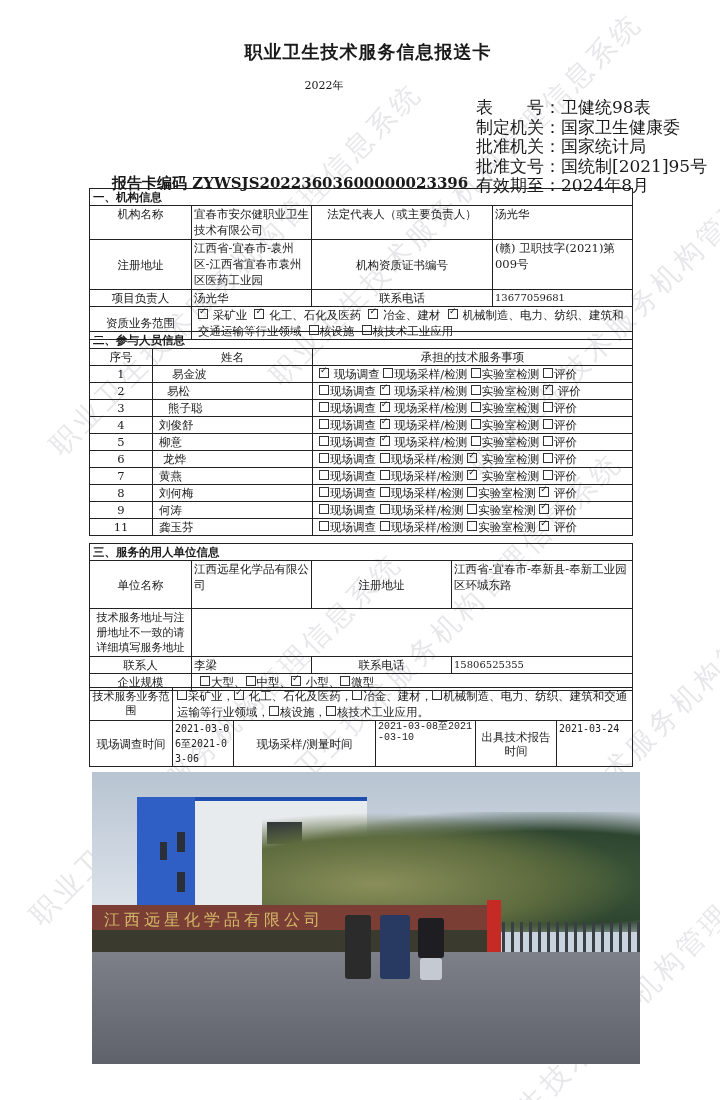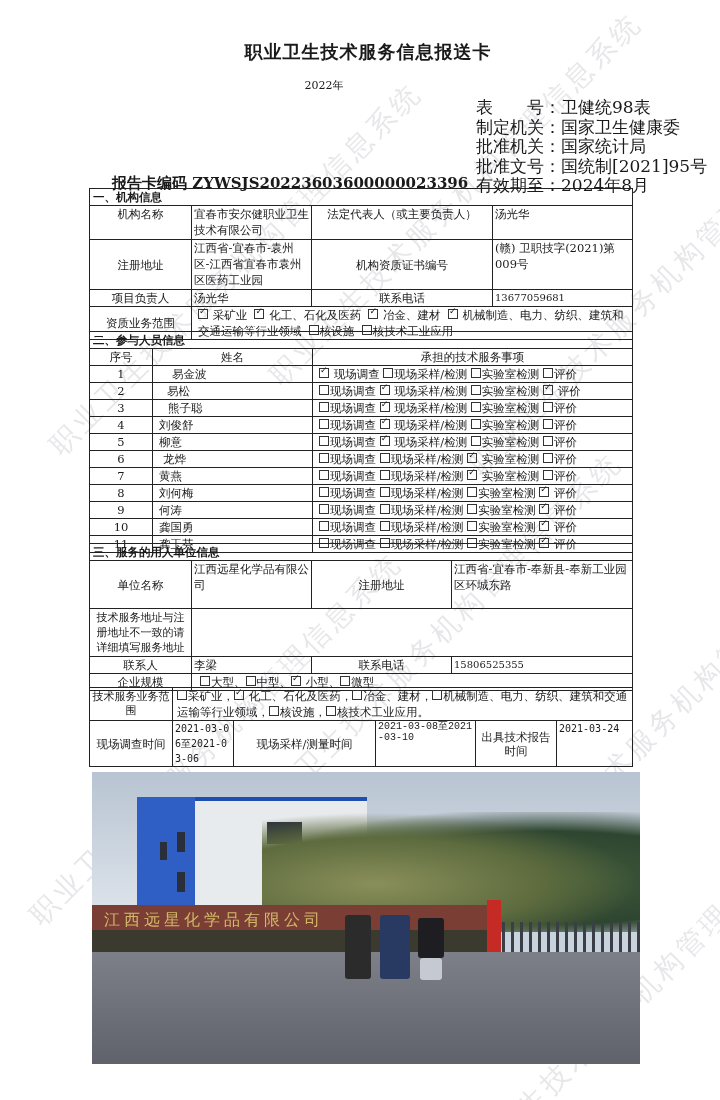--- a/index.html
+++ b/index.html
@@ -162,25 +162,20 @@
         <td class="ctr">8</td>
         <td style="padding-left: 6px;">刘何梅</td>
         <td style="padding-left: 6px;"><span><span class="cb"></span><span>现场调查</span></span> <span><span class="cb"></span><span>现场采样/检测</span></span> <span><span class="cb"></span><span>实验室检测</span></span> <span><span class="cb on"></span> <span>评价</span></span></td>
       </tr>
       <tr style="height: 16.4px;">
         <td class="ctr">9</td>
         <td style="padding-left: 6px;">何涛</td>
         <td style="padding-left: 6px;"><span><span class="cb"></span><span>现场调查</span></span> <span><span class="cb"></span><span>现场采样/检测</span></span> <span><span class="cb"></span><span>实验室检测</span></span> <span><span class="cb on"></span> <span>评价</span></span></td>
       </tr>
       <tr style="height: 16.4px;">
-        <td class="ctr">10</td>
-        <td style="padding-left: 6px;">龚国勇</td>
-        <td style="padding-left: 6px;"><span><span class="cb"></span><span>现场调查</span></span> <span><span class="cb"></span><span>现场采样/检测</span></span> <span><span class="cb"></span><span>实验室检测</span></span> <span><span class="cb on"></span> <span>评价</span></span></td>
-      </tr>
-      <tr style="height: 16.4px;">
         <td class="ctr">11</td>
         <td style="padding-left: 6px;">龚玉芬</td>
         <td style="padding-left: 6px;"><span><span class="cb"></span><span>现场调查</span></span> <span><span class="cb"></span><span>现场采样/检测</span></span> <span><span class="cb"></span><span>实验室检测</span></span> <span><span class="cb on"></span> <span>评价</span></span></td>
       </tr>
     </tbody>
 </table>
 
 <table style="top:543px;width:543px;">
   <colgroup>
       <col style="width:102px">

